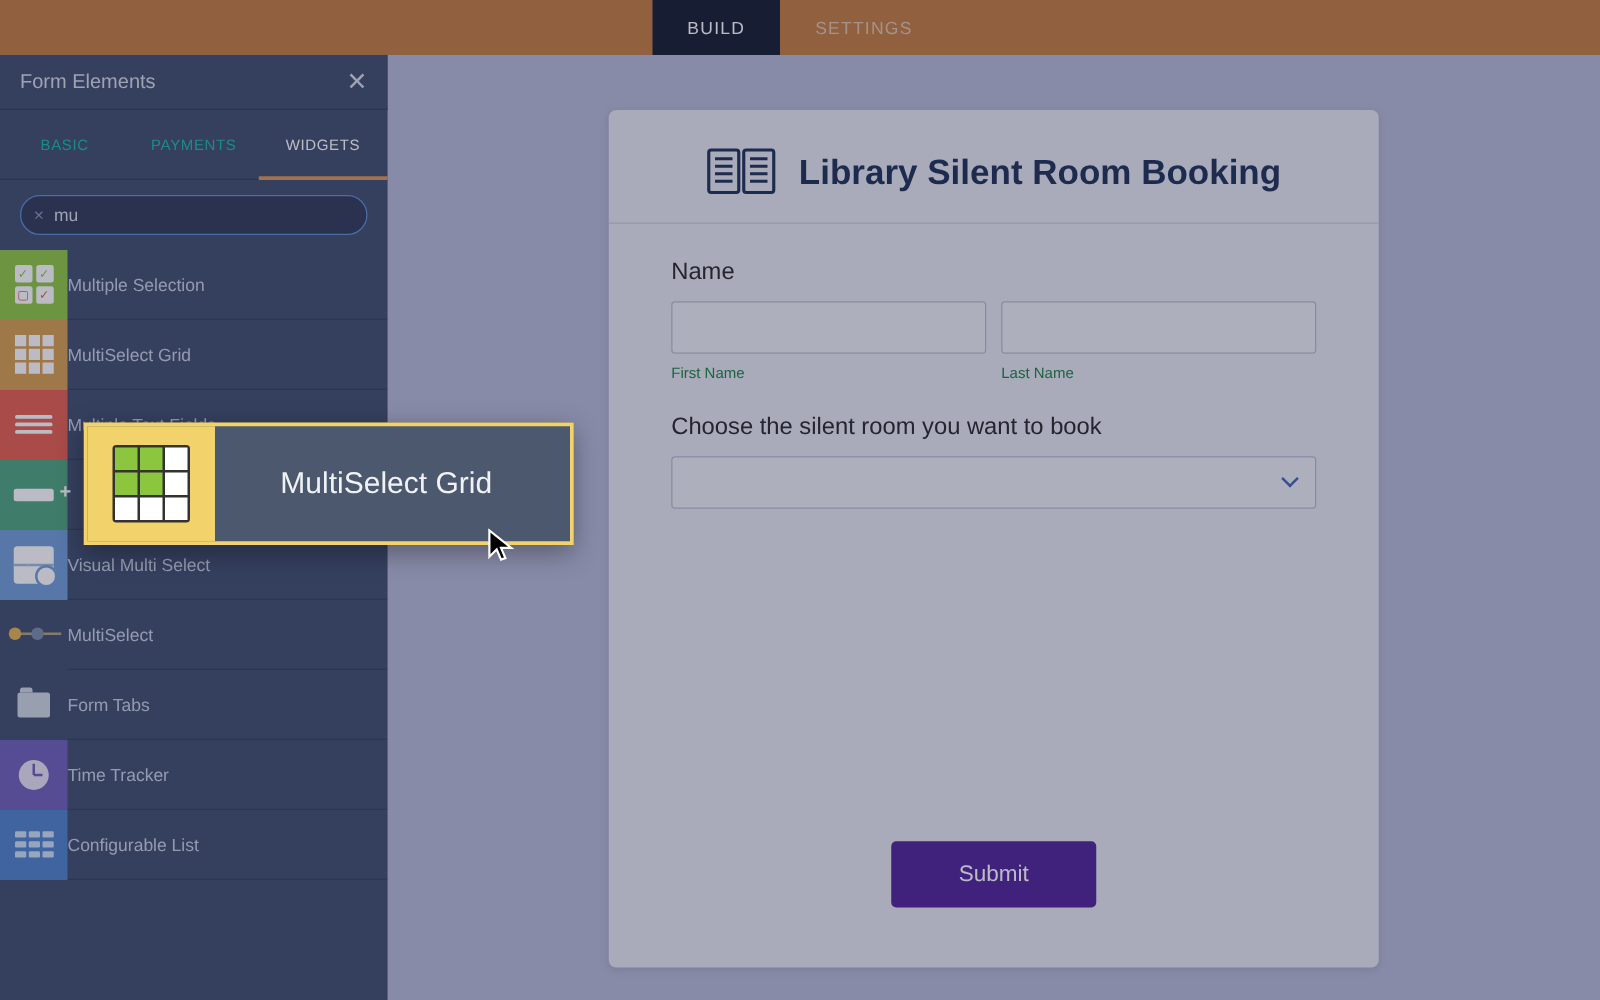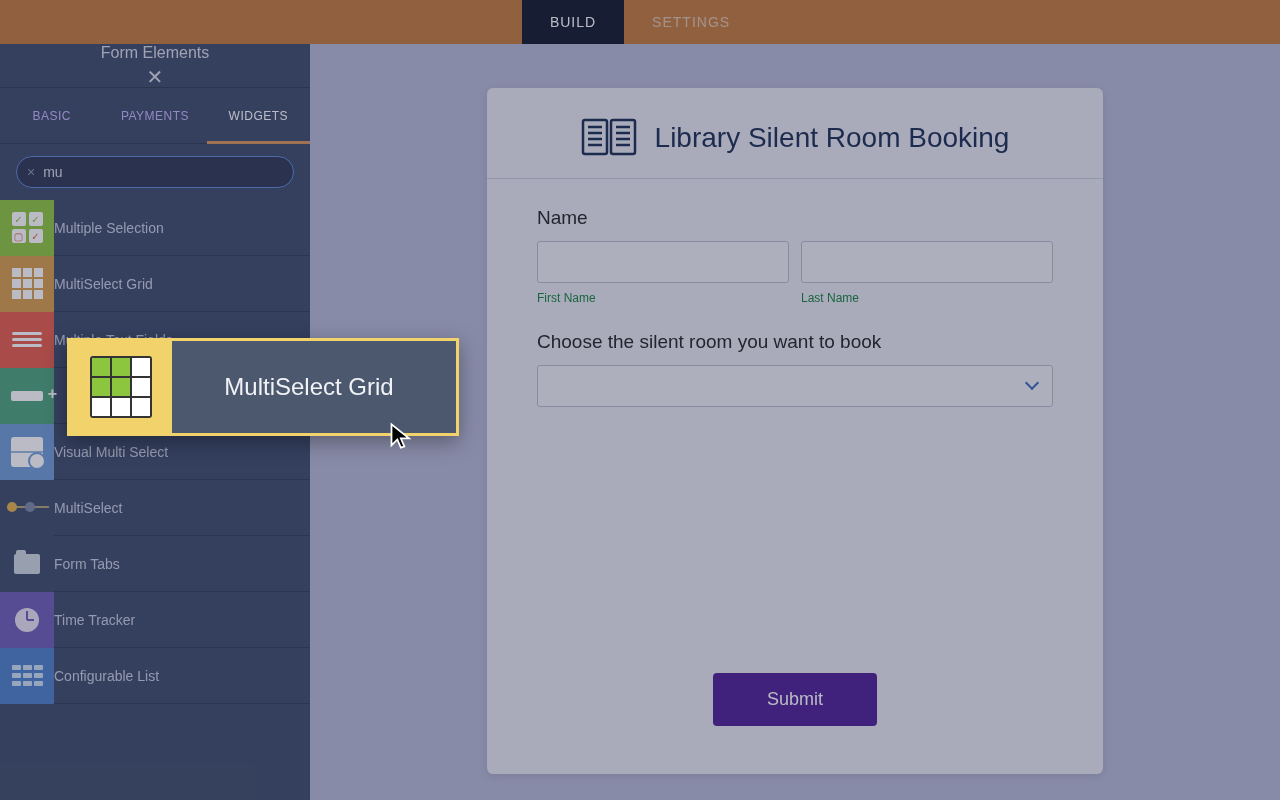--- a/index.html
+++ b/index.html
@@ -24,31 +24,30 @@
   .sidebar {
     position: absolute; top: 44px; left: 0; width: 310px; bottom: 0;
     background: #3c4a6a;
     display: flex; flex-direction: column;
   }
   .sidebar-header {
     height: 44px; display: flex; align-items: center; justify-content: space-between;
     padding: 0 16px;
     background: #3c4a6a;
     border-bottom: 1px solid #2e3a54;
-    flex-direction: column;
   }
   .sidebar-header .title { color: #d7dbe6; font-size: 16px; }
   .sidebar-header .close { color: #d7dbe6; font-size: 20px; cursor: pointer; line-height: 1; }
   .sidebar-tabs {
     height: 56px; display: flex; align-items: stretch;
     border-bottom: 1px solid #2e3a54;
   }
   .sidebar-tabs .stab {
     flex: 1; display: flex; align-items: center; justify-content: center;
-    color: #c4b5fd; font-size: 12px; letter-spacing: 0.5px; cursor: pointer;
+    color: #14b8a6; font-size: 12px; letter-spacing: 0.5px; cursor: pointer;
     position: relative;
   }
   .sidebar-tabs .stab.active { color: #fff; }
   .sidebar-tabs .stab.active::after {
     content: ""; position: absolute; left: 0; right: 0; bottom: -1px; height: 3px; background: #d69457;
   }
   .search-wrap { padding: 12px 16px; }
   .search {
     display: flex; align-items: center;
     background: #2b3553; border: 1px solid #5b8bd4; border-radius: 18px;
@@ -122,21 +121,21 @@
     box-shadow: 0 2px 8px rgba(0,0,0,0.1);
     display: flex; flex-direction: column;
     min-height: 686px;
     position: relative;
   }
   .form-header {
     padding: 30px 24px 20px; border-bottom: 1px solid #c7c9da;
     display: flex; align-items: center; justify-content: center; gap: 18px;
   }
   .form-header svg { flex-shrink:0; }
-  .form-title { color: #172b52; font-size: 28px; font-weight: 400; }
+  .form-title { color: #172b52; font-size: 28px; font-weight: 700; }
   .form-body { padding: 28px 50px; flex: 1; }
   .field-label { color: #222; font-size: 19px; font-weight: 500; margin-bottom: 12px; }
   .name-row { display: flex; gap: 12px; margin-bottom: 26px; }
   .name-col { flex: 1; display:flex; flex-direction:column; }
   .text-input {
     height: 42px; border: 1px solid #b7bacb; border-radius: 3px; background: #eceef5;
     padding: 0 8px; font-size: 14px; outline: none; width:100%;
   }
   .sub-label { color: #15803d; font-size: 12px; margin-top: 8px; }
   .select-wrap { position: relative; }

